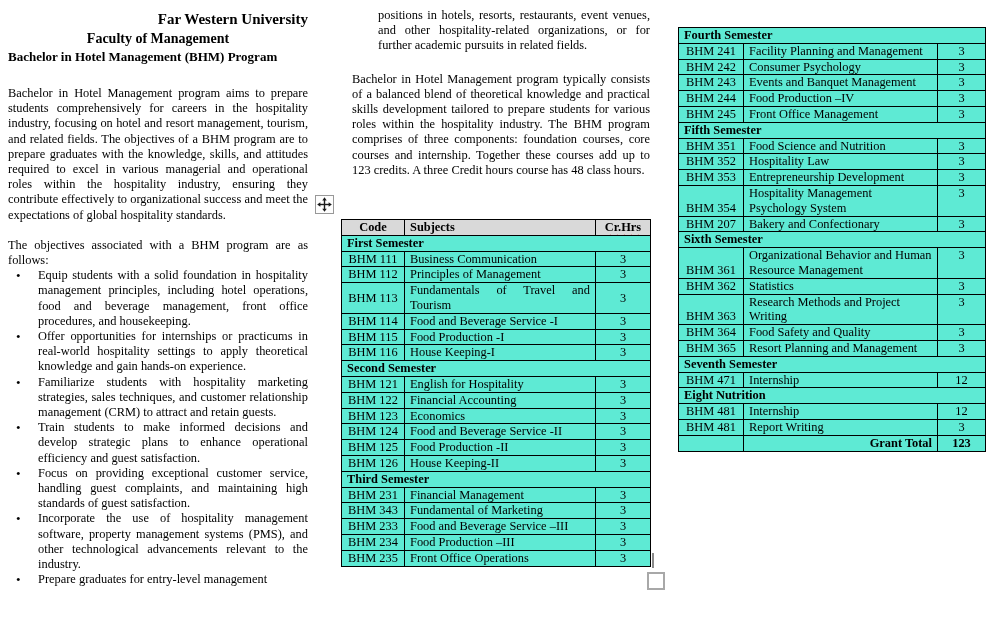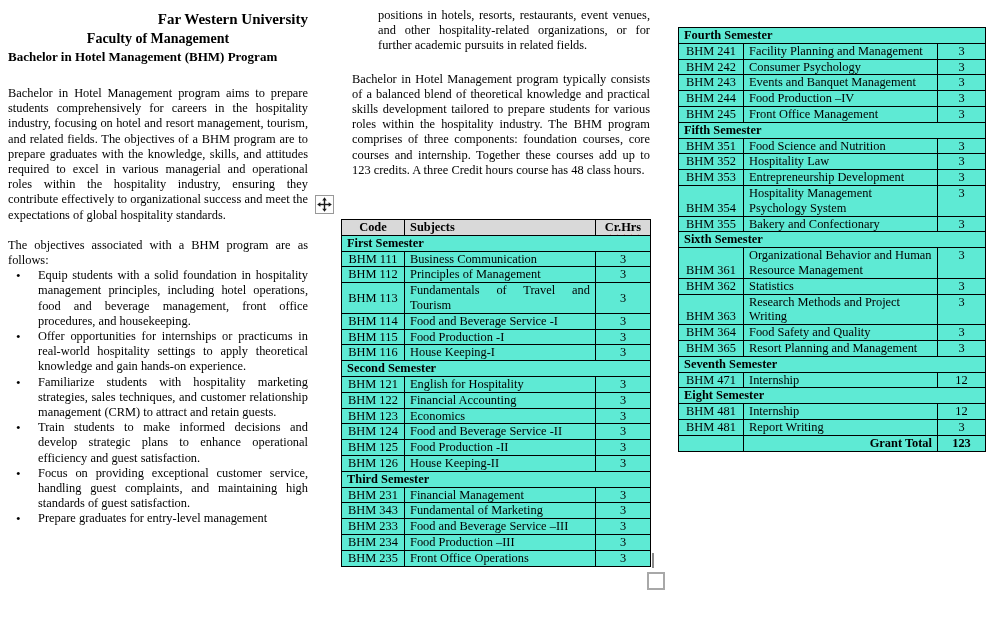--- a/index.html
+++ b/index.html
@@ -113,20 +113,21 @@
     <div class="h2">Faculty of Management</div>
     <div class="h3">Bachelor in Hotel Management (BHM) Program</div>
     <p class="para para-intro">Bachelor in Hotel Management program aims to prepare students comprehensively for careers in the hospitality industry, focusing on hotel and resort management, tourism, and related fields. The objectives of a BHM program are to prepare graduates with the knowledge, skills, and attitudes required to excel in various managerial and operational roles within the hospitality industry, ensuring they contribute effectively to organizational success and meet the expectations of global hospitality standards.</p>
     <p class="para para-lead">The objectives associated with a BHM program are as follows:</p>
     <ul class="bullets">
         <li>Equip students with a solid foundation in hospitality management principles, including hotel operations, food and beverage management, front office procedures, and housekeeping.</li>
         <li>Offer opportunities for internships or practicums in real-world hospitality settings to apply theoretical knowledge and gain hands-on experience.</li>
         <li>Familiarize students with hospitality marketing strategies, sales techniques, and customer relationship management (CRM) to attract and retain guests.</li>
         <li>Train students to make informed decisions and develop strategic plans to enhance operational efficiency and guest satisfaction.</li>
         <li>Focus on providing exceptional customer service, handling guest complaints, and maintaining high standards of guest satisfaction.</li>
+        <li>Incorporate the use of hospitality management software, property management systems (PMS), and other technological advancements relevant to the industry.</li>
         <li>Prepare graduates for entry-level management</li>
       </ul>
   </section>
 
   <section class="col col-mid">
     <p class="para hang">positions in hotels, resorts, restaurants, event venues, and other hospitality-related organizations, or for further academic pursuits in related fields.</p>
     <p class="para para-structure">Bachelor in Hotel Management program typically consists of a balanced blend of theoretical knowledge and practical skills development tailored to prepare students for various roles within the hospitality industry. The BHM program comprises of three components: foundation courses, core courses and internship. Together these courses add up to 123 credits. A three Credit hours course has 48 class hours.</p>
   </section>
 
   <div class="move-handle">
@@ -305,21 +306,21 @@
           <td class="code">BHM 353</td>
           <td class="subject">Entrepreneurship Development</td>
           <td class="credit">3</td>
         </tr>
         <tr>
           <td class="code">BHM 354</td>
           <td class="subject">Hospitality Management Psychology System</td>
           <td class="credit">3</td>
         </tr>
         <tr>
-          <td class="code">BHM 355</td>
+          <td class="code">BHM 207</td>
           <td class="subject">Bakery and Confectionary</td>
           <td class="credit">3</td>
         </tr>
         <tr>
           <td class="sec" colspan="3">Sixth Semester</td>
         </tr>
         <tr>
           <td class="code">BHM 361</td>
           <td class="subject">Organizational Behavior and Human Resource Management</td>
           <td class="credit">3</td>
@@ -346,21 +347,21 @@
         </tr>
         <tr>
           <td class="sec" colspan="3">Seventh Semester</td>
         </tr>
         <tr>
           <td class="code">BHM 471</td>
           <td class="subject">Internship</td>
           <td class="credit">12</td>
         </tr>
         <tr>
-          <td class="sec" colspan="3">Eight Semester</td>
+          <td class="sec" colspan="3">Eight Nutrition</td>
         </tr>
         <tr>
           <td class="code">BHM 481</td>
           <td class="subject">Internship</td>
           <td class="credit">12</td>
         </tr>
         <tr>
           <td class="code">BHM 481</td>
           <td class="subject">Report Writing</td>
           <td class="credit">3</td>

